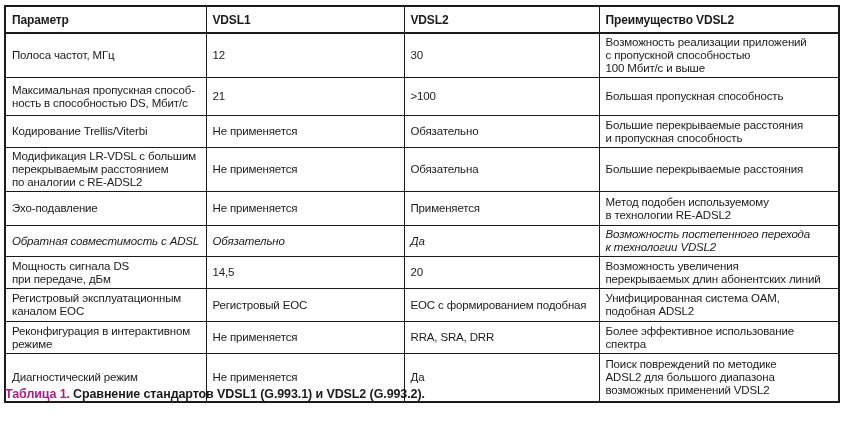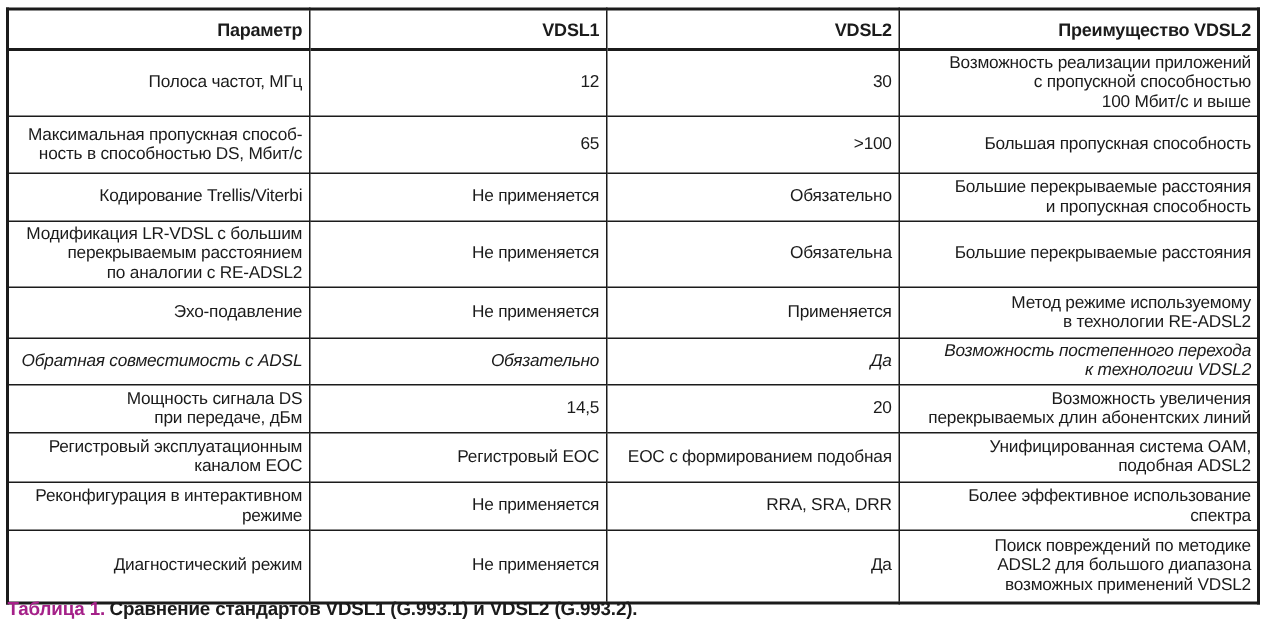--- a/index.html
+++ b/index.html
@@ -25,21 +25,21 @@
     table-layout: fixed;
     border: 2px solid var(--border, #1b1b1b);
   }
   col.c1 { width: 201px; }
   col.c2 { width: 198px; }
   col.c3 { width: 195px; }
   col.c4 { width: 240px; }
   th, td {
     border: 1px solid var(--border, #1b1b1b);
     vertical-align: middle;
-    text-align: right;
+    text-align: left;
     padding: 2px 4px 2px 6px;
     font-size: 11.5px;
     line-height: 13px;
     letter-spacing: -0.15px;
     white-space: pre-line;
     overflow: hidden;
   }
   thead th {
     border-bottom: 2px solid var(--border, #1b1b1b);
     font-size: 12px;
@@ -53,21 +53,21 @@
   tbody tr:nth-child(4)  { height: 44px; }
   tbody tr:nth-child(5)  { height: 34px; margin-top: 18px; }
   tbody tr:nth-child(6)  { height: 30px; font-style: italic; }
   tbody tr:nth-child(7)  { height: 32px; }
   tbody tr:nth-child(8)  { height: 33px; }
   tbody tr:nth-child(9)  { height: 32px; }
   tbody tr:nth-child(10) { height: 48px; }
   .caption {
     position: absolute;
     left: 5px;
-    top: 399px;
+    top: 387px;
     margin: 0;
     font-size: 12.5px;
     line-height: 15px;
     font-weight: bold;
     letter-spacing: -0.1px;
     white-space: nowrap;
   }
   .caption-label {
     color: var(--caption-label, #a52189);
     margin-right: 3px;
@@ -98,21 +98,21 @@
         <td>Полоса частот, МГц</td>
         <td>12</td>
         <td>30</td>
         <td>Возможность реализации приложений
 с пропускной способностью
 100 Мбит/с и выше</td>
       </tr>
       <tr>
         <td>Максимальная пропускная способ-
 ность в способностью DS, Мбит/с</td>
-        <td>65</td>
+        <td>21</td>
         <td>&gt;100</td>
         <td>Большая пропускная способность</td>
       </tr>
       <tr>
         <td>Кодирование Trellis/Viterbi</td>
         <td>Не применяется</td>
         <td>Обязательно</td>
         <td>Большие перекрываемые расстояния
 и пропускная способность</td>
       </tr>
@@ -121,21 +121,21 @@
 перекрываемым расстоянием
 по аналогии с RE-ADSL2</td>
         <td>Не применяется</td>
         <td>Обязательна</td>
         <td>Большие перекрываемые расстояния</td>
       </tr>
       <tr>
         <td>Эхо-подавление</td>
         <td>Не применяется</td>
         <td>Применяется</td>
-        <td>Метод режиме используемому
+        <td>Метод подобен используемому
 в технологии RE-ADSL2</td>
       </tr>
       <tr>
         <td>Обратная совместимость с ADSL</td>
         <td>Обязательно</td>
         <td>Да</td>
         <td>Возможность постепенного перехода
 к технологии VDSL2</td>
       </tr>
       <tr>

